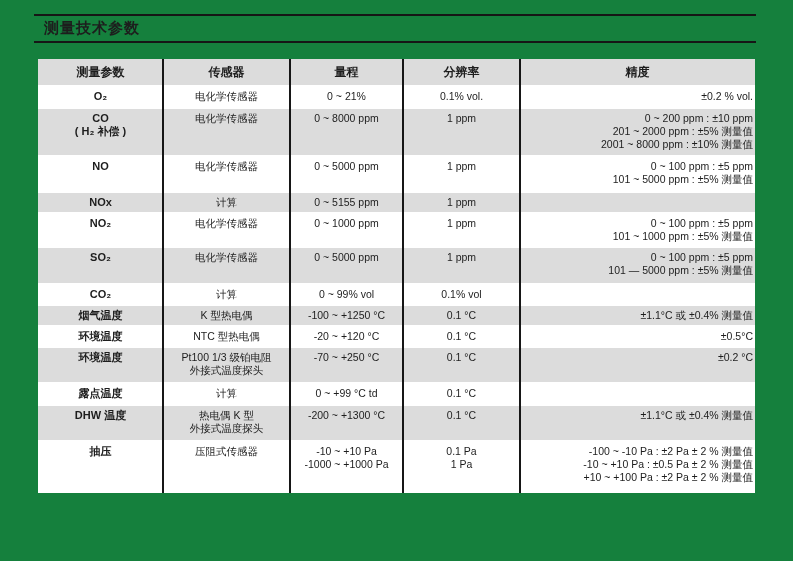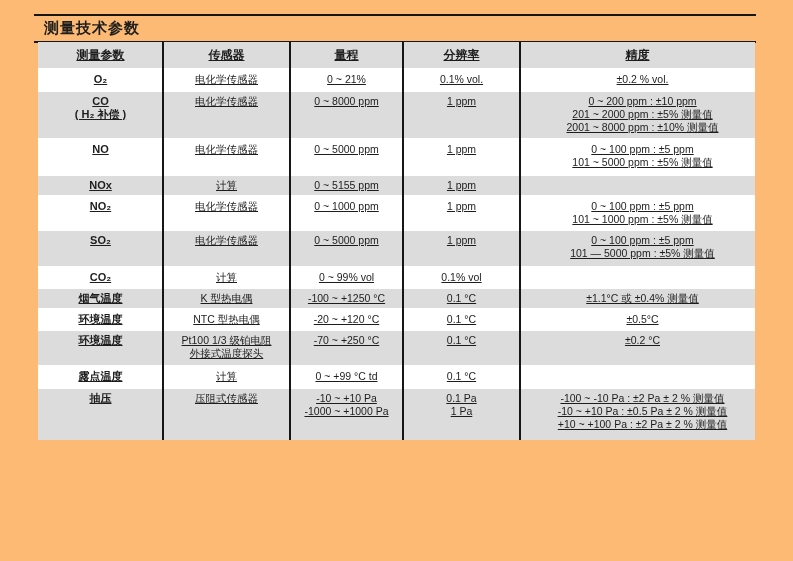--- a/index.html
+++ b/index.html
@@ -3,27 +3,27 @@
 <meta charset="utf-8">
 <style>
   * { box-sizing: border-box; }
   html, body { margin: 0; padding: 0; }
   body {
     width: 793px; height: 561px;
     background: #ffffff;
     font-family: "Liberation Sans", "DejaVu Sans", sans-serif;
     color: #1d1d1d;
   }
-  .page { position: relative; width: 793px; height: 561px; overflow: hidden; background: #fdba74; }
+  .page { position: relative; width: 793px; height: 561px; overflow: hidden; background: #15803d; }
 
   .rule-top   { position: absolute; left: 34px; top: 14px; width: 722px; height: 2px; background: #161616; }
   .page-title { position: absolute; left: 44px; top: 19px; font-size: 15px; font-weight: bold; letter-spacing: 1px; }
   .rule-title { position: absolute; left: 34px; top: 41px; width: 722px; height: 2px; background: #161616; }
 
-  .table-wrap { position: absolute; left: 38px; top: 42px; width: 717px; text-decoration: underline; }
+  .table-wrap { position: absolute; left: 38px; top: 59px; width: 717px; }
 
   table { border-collapse: separate; border-spacing: 0; width: 717px; table-layout: fixed; }
   th, td {
     padding: 3px 2px;
     vertical-align: top;
     border-bottom: 2px solid #ffffff;
     font-size: 10.5px;
     line-height: 13px;
     white-space: pre-line;
     text-align: center;
@@ -34,21 +34,21 @@
     font-weight: bold;
     font-size: 12px;
     vertical-align: middle;
     height: 28px;
     padding: 2px;
   }
   tbody tr:nth-child(odd)  td { background: #ffffff; }
   tbody tr:nth-child(even) td { background: #dcdcdc; }
 
   .c-param { font-weight: bold; font-size: 11px; }
-  .c-acc   { text-align: center; padding-left: 12px; }
+  .c-acc   { text-align: right; padding-left: 12px; }
 
   tr.r1  td { height: 22px; }
   tr.r2  td { height: 48px; }
   tr.r3  td { height: 36px; }
   tr.r4  td { height: 21px; }
   tr.r5  td { height: 32px; }
   tr.r6  td { height: 37px; }
   tr.r7  td { height: 21px; }
   tr.r8  td { height: 52px; }
   tr.r9  td { height: 21px; }
@@ -165,20 +165,28 @@
           <td>0.1 °C</td>
           <td class="c-acc">±0.2 °C</td>
         </tr>
         <tr class="r12">
           <td class="c-param">露点温度</td>
           <td>计算</td>
           <td>0 ~ +99 °C td</td>
           <td>0.1 °C</td>
           <td class="c-acc"></td>
         </tr>
+        <tr class="r13">
+          <td class="c-param">DHW 温度</td>
+          <td>热电偶 K 型
+外接式温度探头</td>
+          <td>-200 ~ +1300 °C</td>
+          <td>0.1 °C</td>
+          <td class="c-acc">±1.1°C 或 ±0.4% 测量值</td>
+        </tr>
         <tr class="r14">
           <td class="c-param">抽压</td>
           <td>压阻式传感器</td>
           <td>-10 ~ +10 Pa
 -1000 ~ +1000 Pa</td>
           <td>0.1 Pa
 1 Pa</td>
           <td class="c-acc">-100 ~ -10 Pa : ±2 Pa ± 2 % 测量值
 -10 ~ +10 Pa : ±0.5 Pa ± 2 % 测量值
 +10 ~ +100 Pa : ±2 Pa ± 2 % 测量值</td>

